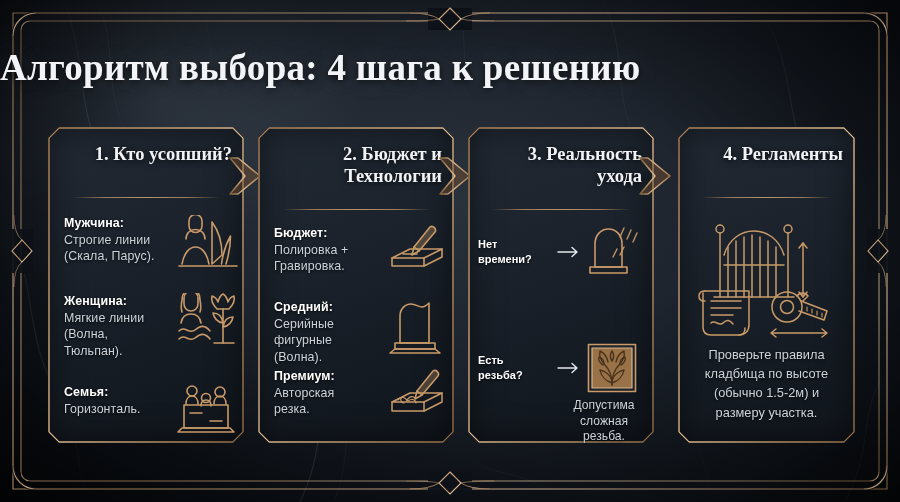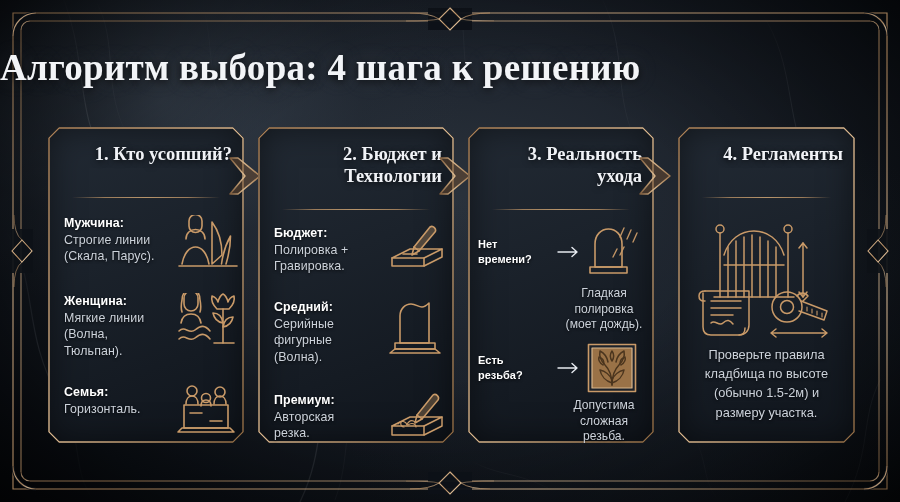--- a/index.html
+++ b/index.html
@@ -339,21 +339,21 @@
             </div>
             <div class="ic">
               <svg width="58" height="58" viewBox="0 0 58 58" fill="none" stroke="#c99a68" stroke-width="1.6" stroke-linecap="round" stroke-linejoin="round">
                 <path d="M14 44 L14 17 c0-7 5-12 11-12 5 0 7 3 11 3 3 0 5-2 7-4 v40 z"></path>
                 <path d="M9 44 L49 44 L49 50 L9 50 Z"></path>
                 <path d="M4 54 L54 54 L49 50 L9 50 Z"></path>
               </svg>
             </div>
           </div>
 
-          <div class="row" style="top:167px;">
+          <div class="row" style="top:143px;">
             <div class="txt">
               <div class="lbl">Премиум:</div>
               <div class="desc" style="white-space:pre-line">Авторская
 резка.</div>
             </div>
             <div class="ic">
               <svg width="62" height="54" viewBox="0 0 62 54" fill="none" stroke="#c99a68" stroke-width="1.5" stroke-linecap="round" stroke-linejoin="round">
                 <path d="M6 34 L24 25 L56 25 L38 34 Z"></path>
                 <path d="M6 34 L6 43 L38 43 L38 34"></path>
                 <path d="M38 43 L56 34 L56 25"></path>
@@ -399,23 +399,20 @@
                 <svg width="56" height="58" viewBox="0 0 56 58" fill="none" stroke="#c99a68" stroke-width="1.6" stroke-linecap="round" stroke-linejoin="round">
                   <path d="M11 44 L11 21 c0-9 6-15 13.5-15 S38 12 38 21 L38 44 z"></path>
                   <path d="M6 44 L43 44 L43 50 L6 50 Z"></path>
                   <g stroke-width="1.4" opacity=".95">
                     <path d="M40 5 L36 14 M47 7 L43 16 M53 10 L49 19"></path>
                     <path d="M33 26 L29 34 M40 24 L36 32"></path>
                   </g>
                 </svg>
               </div>
             </div>
-            <div class="c3cap" style="white-space:pre-line">Гладкая
-полировка
-(моет дождь).</div>
           </div>
 
           <div class="c3blk" style="top:120px;">
             <div class="c3top">
               <div class="c3q" style="white-space:pre-line">Есть
 резьба?</div>
               <div class="c3arrow">
                 <svg width="22" height="12" viewBox="0 0 22 12" fill="none" stroke="#e6eaf0" stroke-width="1.4" stroke-linecap="round" stroke-linejoin="round">
                   <path d="M1 6 L20 6 M15 1.5 L20 6 L15 10.5"></path>
                 </svg>

